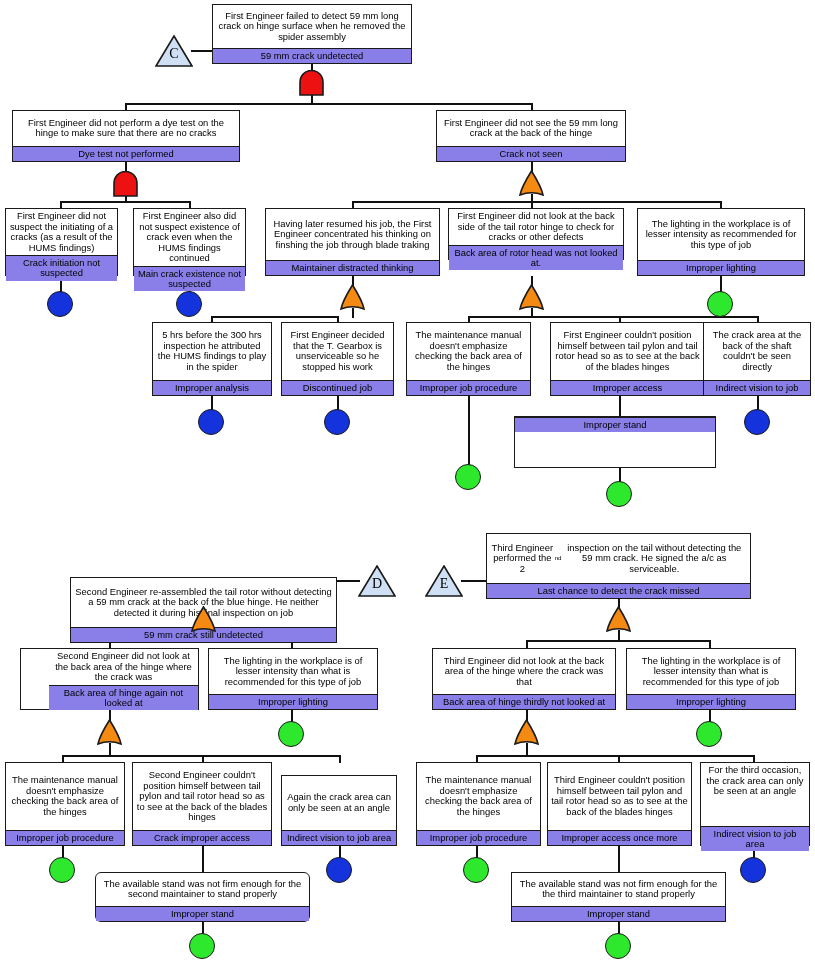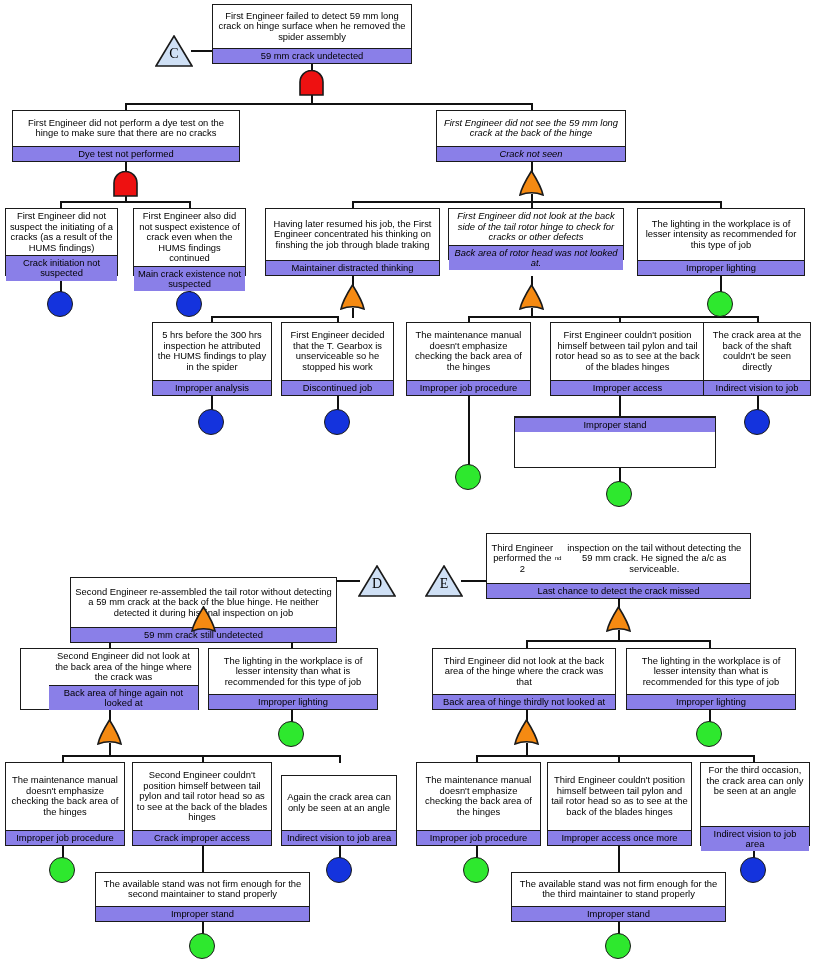--- a/index.html
+++ b/index.html
@@ -124,21 +124,21 @@
   <div class="ln lnv" style="left:311px;top:94px;height:10px;"></div>
   <div class="ln lnh" style="left:125px;top:103px;width:407px;"></div>
   <div class="ln lnv" style="left:125px;top:103px;height:8px;"></div>
   <div class="ln lnv" style="left:531px;top:103px;height:8px;"></div>
 
   <div class="ev" style="left:12px;top:110px;width:228px;height:52px;">
     <div class="desc">First Engineer did not perform a dye test on the hinge to make sure that there are no cracks</div>
     <div class="tag">Dye test not performed</div>
   </div>
 
-  <div class="ev" style="left:436px;top:110px;width:190px;height:52px;font-style:italic;">
+  <div class="ev" style="left:436px;top:110px;width:190px;height:52px;">
     <div class="desc">First Engineer did not see the 59 mm long crack at the back of the hinge</div>
     <div class="tag">Crack not seen</div>
   </div>
 
   <div class="ln lnv" style="left:125px;top:162px;height:11px;"></div>
   <div class="gate" style="left:112px;top:171px;width:27px;height:26px;">
     <svg width="27" height="26" viewBox="0 0 27 26">
         <path d="M2,25 L2,12 A11.5,11.5 0 0 1 25,12 L25,25 Z" fill="#ee1111" stroke="#1a1a1a" stroke-width="1.6"></path>
       </svg>
   </div>
@@ -164,21 +164,21 @@
     <div class="tag">Crack initiation not suspected</div>
   </div>
   <div class="ev" style="left:133px;top:208px;width:113px;height:68px;">
     <div class="desc">First Engineer also did not suspect existence of crack even when the HUMS findings continued</div>
     <div class="tag">Main crack existence not suspected</div>
   </div>
   <div class="ev" style="left:265px;top:208px;width:175px;height:68px;">
     <div class="desc">Having later resumed his job, the First Engineer concentrated his thinking on finshing the job through blade traking</div>
     <div class="tag">Maintainer distracted thinking</div>
   </div>
-  <div class="ev" style="left:448px;top:208px;width:176px;height:52px;font-style:italic;">
+  <div class="ev" style="left:448px;top:208px;width:176px;height:52px;">
     <div class="desc">First Engineer did not look at the back side of the tail rotor hinge to check for cracks or other defects</div>
     <div class="tag">Back area of rotor head was not looked at.</div>
   </div>
   <div class="ev" style="left:637px;top:208px;width:168px;height:68px;">
     <div class="desc">The lighting in the workplace is of lesser intensity as recommended for this type of job</div>
     <div class="tag">Improper lighting</div>
   </div>
 
   <div class="ln lnv" style="left:60px;top:276px;height:17px;"></div>
   <div class="circ blue" style="left:47px;top:291px;width:26px;height:26px;"></div>
@@ -307,21 +307,21 @@
     <div class="desc">Again the crack area can only be seen at an angle</div>
     <div class="tag">Indirect vision to job area</div>
   </div>
 
   <div class="ln lnv" style="left:62px;top:846px;height:13px;"></div>
   <div class="circ green" style="left:49px;top:857px;width:26px;height:26px;"></div>
   <div class="ln lnv" style="left:339px;top:846px;height:13px;"></div>
   <div class="circ blue" style="left:326px;top:857px;width:26px;height:26px;"></div>
 
   <div class="ln lnv" style="left:202px;top:846px;height:28px;"></div>
-  <div class="ev" style="left:95px;top:872px;width:215px;height:50px;">
+  <div class="ev" style="left:95px;top:872px;width:215px;height:50px;border-radius:6px;">
     <div class="desc">The available stand was not firm enough for the second maintainer to stand properly</div>
     <div class="tag">Improper stand</div>
   </div>
   <div class="ln lnv" style="left:202px;top:922px;height:13px;"></div>
   <div class="circ green" style="left:189px;top:933px;width:26px;height:26px;"></div>
 
   <div class="tri" style="left:425px;top:565px;width:38px;height:32px;">
     <svg width="38" height="32" viewBox="0 0 38 32">
         <polygon points="19,1 37,31 1,31" fill="#cfe0f5" stroke="#1a1a1a" stroke-width="1.6"></polygon>
       </svg>

